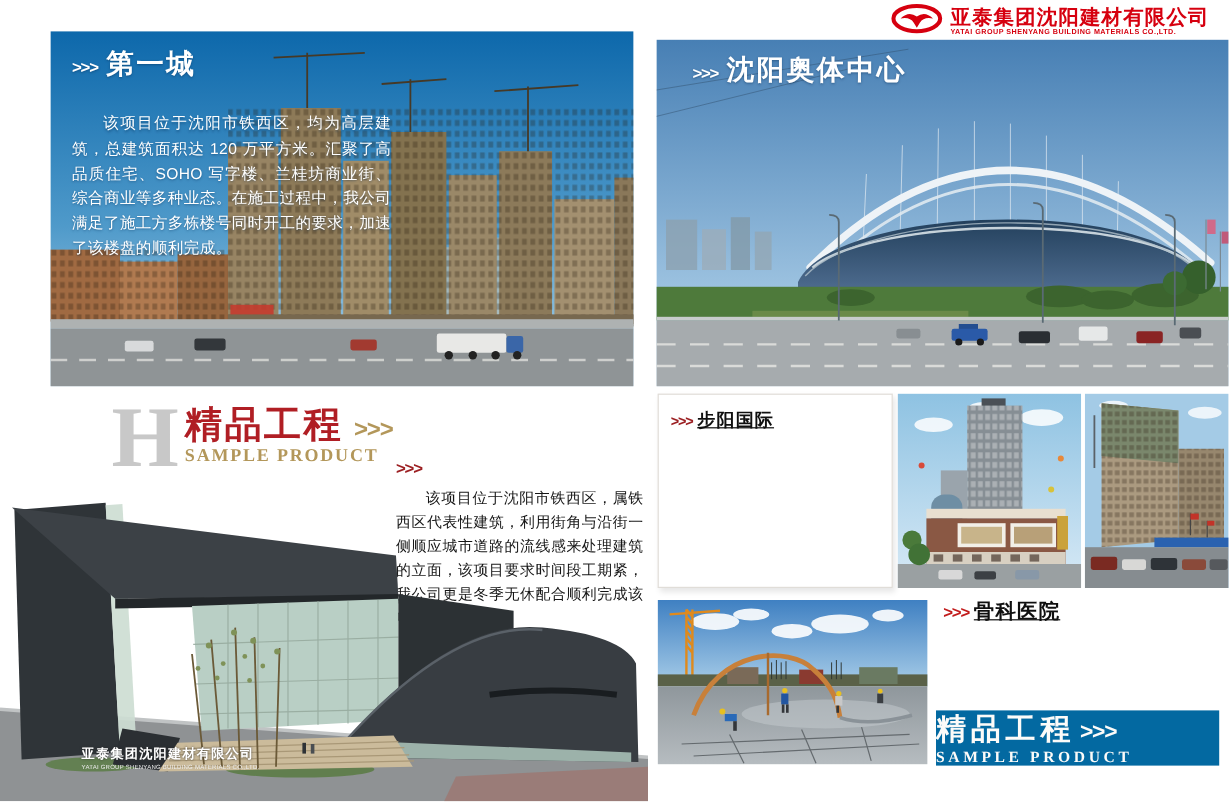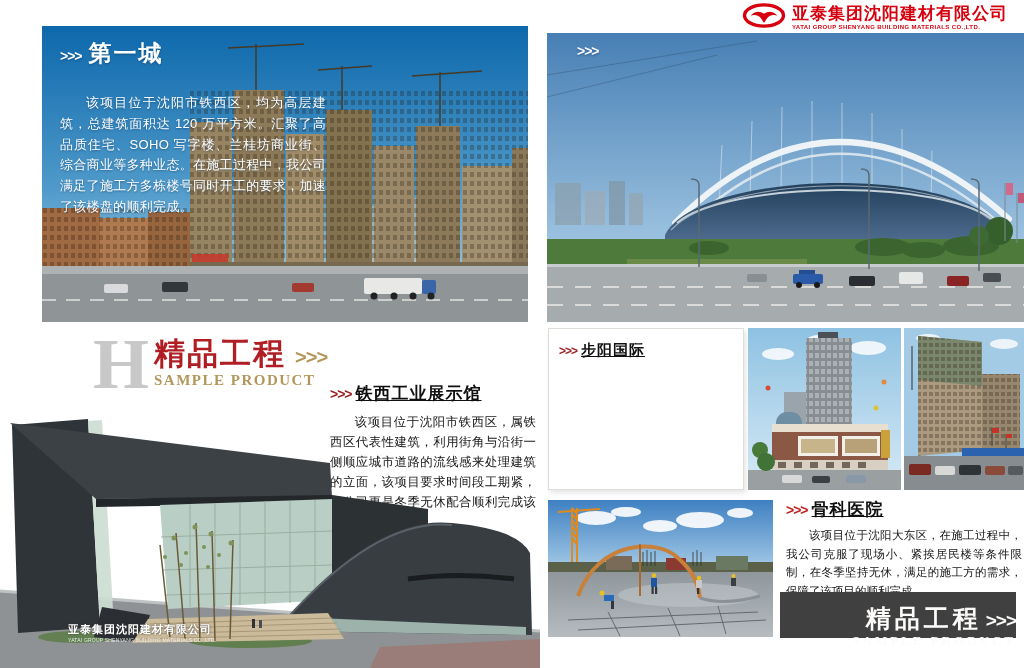--- a/index.html
+++ b/index.html
@@ -35,21 +35,21 @@
              color:#c8c8c8; line-height:.8; }
   .hright { margin-left:5px; padding-top:2px; }
   .hrow { display:flex; align-items:baseline; }
   .hcn { font-family:"Liberation Serif","DejaVu Serif",serif; font-size:31px; font-weight:bold;
          color:#b01e24; letter-spacing:2px; line-height:1.05; }
   .hchv { font-size:20px; font-weight:bold; color:#b3975a; margin-left:9px; letter-spacing:-1px; }
   .hen { font-family:"Liberation Serif","DejaVu Serif",serif; font-size:15px; font-weight:bold;
          color:#b3975a; letter-spacing:1.5px; }
 
   
-  .banner { background:#404040; color:#fcfbf9; text-align:right; padding-top:13px; }
+  .banner { background:#0369a1; color:#fcfbf9; text-align:left; padding-top:3px; }
   .banner .l1 { font-size:25px; font-weight:bold; letter-spacing:4px; line-height:1.1; }
   .banner .l1 .chv { font-size:19px; letter-spacing:-1px; margin-left:4px; }
   .banner .l2 { font-family:"Liberation Serif","DejaVu Serif",serif; font-weight:bold;
                 font-size:13px; letter-spacing:3px; margin-top:0; }
 
   
   .logo { display:flex; align-items:center; gap:6px; }
   .logo-cn { display:block; font-size:17px; font-weight:bold; color:#d6000f; letter-spacing:1px; line-height:1.05; }
   .logo-en { display:block; font-size:6px; color:#d6000f; letter-spacing:.4px; margin-top:1px; font-weight:bold; }
 
@@ -208,39 +208,39 @@
       <rect x="200" y="241" width="20" height="8" rx="2" fill="#888e92"></rect>
       <rect x="436" y="240" width="18" height="9" rx="2" fill="#4a4e53"></rect>
       <line x1="458" y1="150" x2="458" y2="208" stroke="#7a8a94" stroke-width="1"></line>
       <rect x="459" y="150" width="7" height="12" fill="#d06a8a"></rect>
       <line x1="470" y1="160" x2="470" y2="210" stroke="#7a8a94" stroke-width="1"></line>
       <rect x="471" y="160" width="6" height="10" fill="#c05a7a"></rect>
     </svg>
     <div class="ovl" style="left:30px; top:10px; width:416px;">
       <div class="ovl-title">
         <span class="chv">&gt;&gt;&gt;</span>
+        <span class="t">沈阳奥体中心</span>
       </div>
     </div>
   </figure>
 
   <div class="abs hwrap" style="left:93px; top:336px;">
     <span class="hletter">H</span>
     <span class="hright">
       <span class="hrow">
         <span class="hcn">精品工程</span>
         <span class="hchv">&gt;&gt;&gt;</span>
       </span>
       <span class="hen">SAMPLE PRODUCT</span>
     </span>
   </div>
 
   <div class="abs" style="left:330px; top:382px; width:206px;">
     <div class="sec-title">
       <span class="chv">&gt;&gt;&gt;</span>
-      <span class="t">铁西工业展示馆</span>
     </div>
     <p class="sec-body" style="font-size:12.4px;">该项目位于沈阳市铁西区，属铁西区代表性建筑，利用街角与沿街一侧顺应城市道路的流线感来处理建筑的立面，该项目要求时间段工期紧，我公司更是冬季无休配合顺利完成该项目。</p>
   </div>
 
   <figure class="abs photo" style="left:0px; top:395px; width:540px; height:273px;">
     <svg viewBox="0 0 540 273" preserveAspectRatio="none">
       <polygon points="0,196 540,236 540,273 0,273" fill="#8f9294"></polygon>
       <line x1="0" y1="196" x2="540" y2="236" stroke="#c0c3c4" stroke-width="3"></line>
       <polygon points="380,252 540,244 540,273 370,273" fill="#9b7a74" opacity="0.9"></polygon>
       <ellipse cx="250" cy="246" rx="62" ry="7" fill="#5c7c46" opacity="0.9"></ellipse>
@@ -460,21 +460,20 @@
           <line x1="170" y1="106" x2="178" y2="134"></line>
       </g>
     </svg>
   </figure>
 
   <div class="abs" style="left:786px; top:498px; width:236px;">
     <div class="sec-title bright">
       <span class="chv">&gt;&gt;&gt;</span>
       <span class="t">骨科医院</span>
     </div>
-    <p class="sec-body" style="font-size:11.5px; margin-top:5px;">该项目位于沈阳大东区，在施工过程中，我公司克服了现场小、紧挨居民楼等条件限制，在冬季坚持无休，满足的施工方的需求，保障了该项目的顺利完成。</p>
   </div>
 
   <div class="abs banner" style="left:780px; top:592px; width:236px; height:46px;">
     <div class="l1">
       <span>精品工程</span><span class="chv">&gt;&gt;&gt;</span>
     </div>
     <div class="l2">SAMPLE PRODUCT</div>
   </div>
 
 </div>

